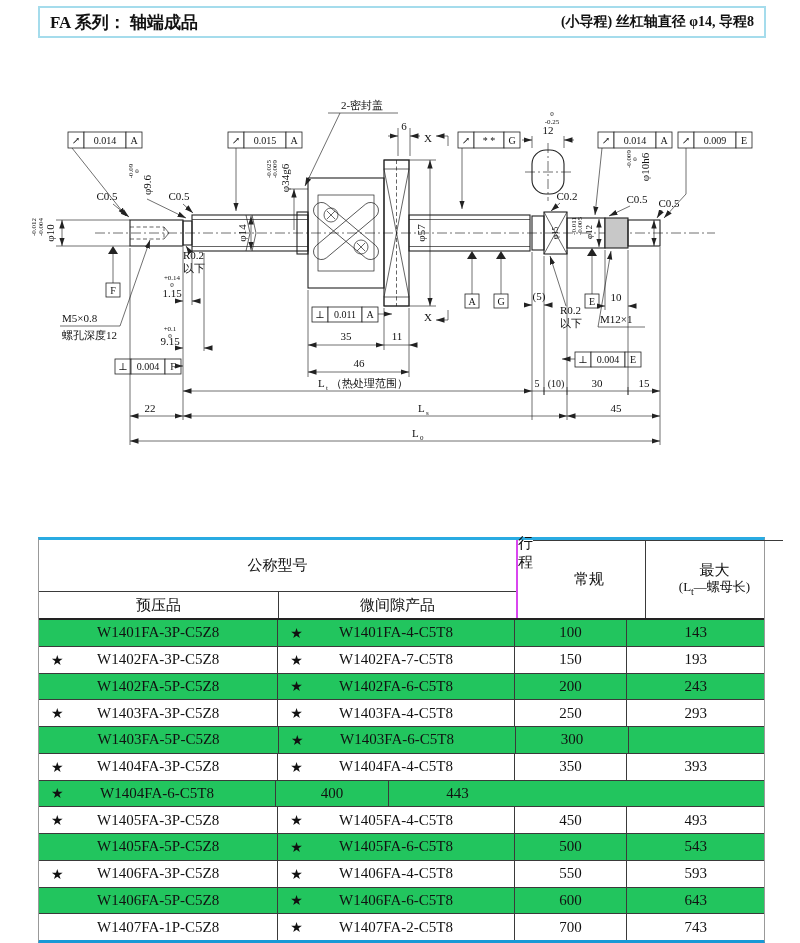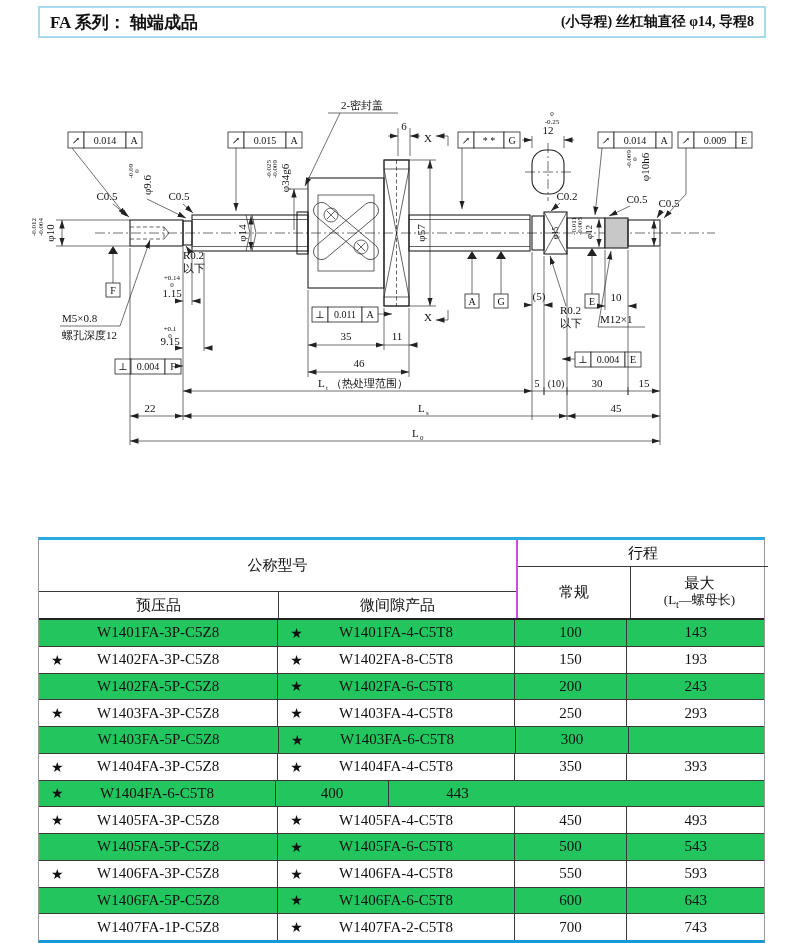--- a/index.html
+++ b/index.html
@@ -30,21 +30,21 @@
   
   .tbl{position:absolute;left:38px;top:537px;width:727px;box-sizing:border-box;
        border-top:3px solid #29abe2;border-bottom:4px solid #1899d6;
        border-left:1px solid #999;border-right:1px solid #999;font-size:15px;}
   .thead{display:flex;height:78px;border-bottom:2px solid #222;}
   .th-left{width:477px;display:flex;flex-direction:column;border-right:2px solid #d946ef;}
   .th-model{height:52px;display:flex;align-items:center;justify-content:center;}
   .th-sub{height:26px;display:flex;border-top:1px solid #3a3a3a;}
   .th-pre{width:240px;display:flex;align-items:center;justify-content:center;border-right:1px solid #3a3a3a;box-sizing:border-box;}
   .th-cle{width:237px;display:flex;align-items:center;justify-content:center;}
-  .th-right{width:250px;display:flex;flex-direction:column;}
+  .th-right{width:250px;display:flex;flex-direction:row;}
   .th-travel{height:26px;display:flex;align-items:center;justify-content:center;}
   .th-sub2{flex:1;display:flex;border-top:1px solid #3a3a3a;}
   .th-normal{width:113px;display:flex;align-items:center;justify-content:center;border-right:1px solid #3a3a3a;box-sizing:border-box;}
   .th-max{width:137px;display:flex;flex-direction:column;align-items:center;justify-content:center;line-height:1.15;}
   .th-max .l2{font-size:13px;}
   .rows{height:320px;display:flex;flex-direction:column;}
   .trow{flex:1;display:flex;}
   .trow + .trow{border-top:1px solid #3a3a3a;}
   .trow.blue{background:#22c55e;}
   .tc{position:relative;display:flex;align-items:center;justify-content:center;box-sizing:border-box;}
@@ -449,21 +449,21 @@
           <span>143</span>
         </div>
       </div>
       <div class="trow">
         <div class="tc c1">
           <span class="star">★</span>
           <span>W1402FA-3P-C5Z8</span>
         </div>
         <div class="tc c2">
           <span class="star">★</span>
-          <span>W1402FA-8-C5T8</span>
+          <span>W1402FA-7-C5T8</span>
         </div>
         <div class="tc c3">
           <span>150</span>
         </div>
         <div class="tc c4">
           <span>193</span>
         </div>
       </div>
       <div class="trow blue">
         <div class="tc c1">

